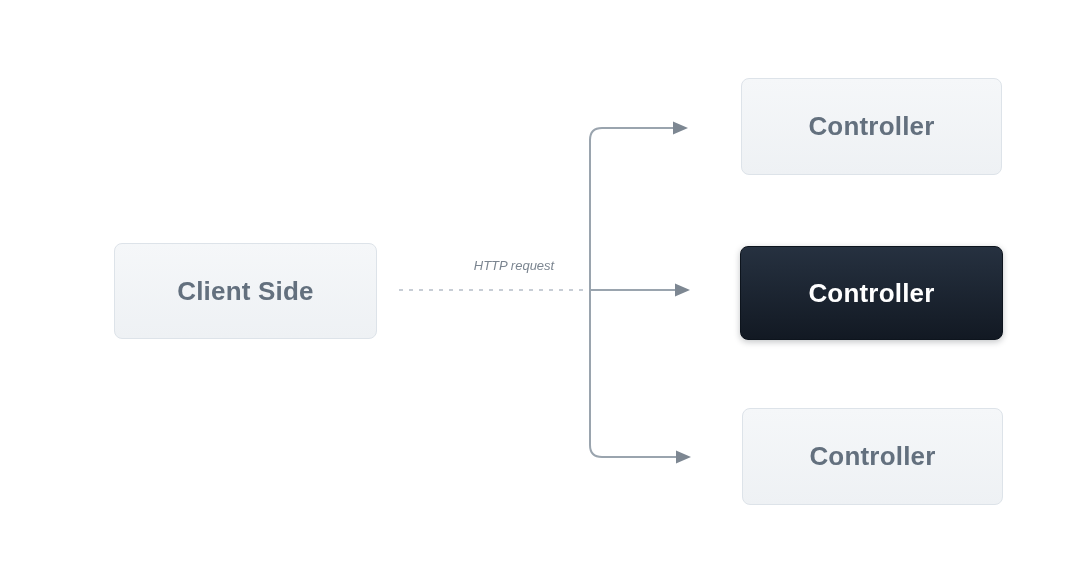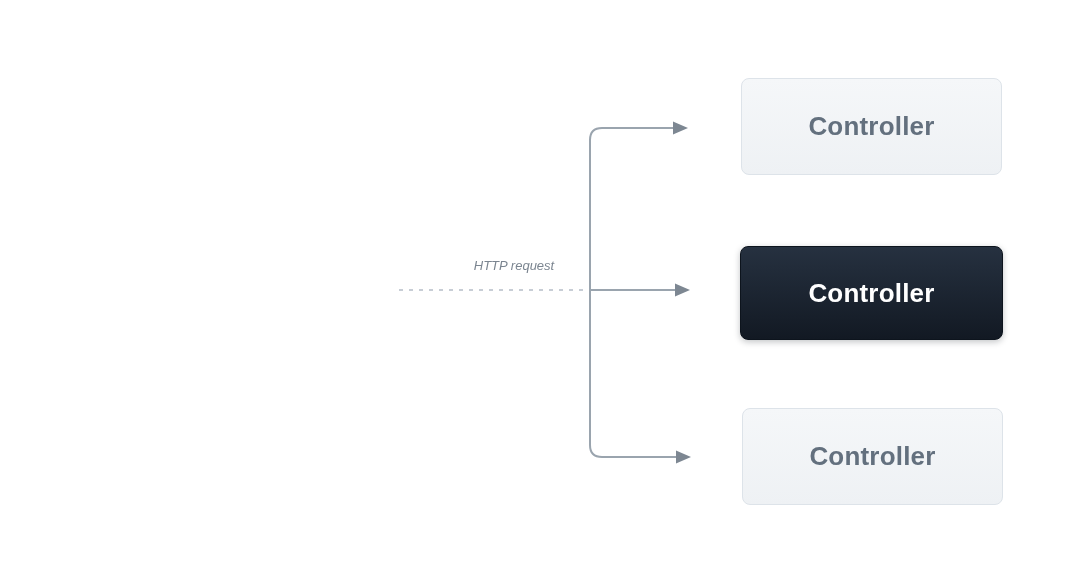--- a/index.html
+++ b/index.html
@@ -79,20 +79,23 @@
 
     <path d="M 674 128 H 602 Q 590 128 590 140 V 445 Q 590 457 602 457 H 676" stroke="var(--connector)" stroke-width="2" fill="none"></path>
 
     <path d="M 590 290 H 676" stroke="var(--connector)" stroke-width="2" fill="none"></path>
 
     <polygon points="688,128 673,121.5 673,134.5" fill="var(--arrowhead)"></polygon>
     <polygon points="690,290 675,283.5 675,296.5" fill="var(--arrowhead)"></polygon>
     <polygon points="691,457 676,450.5 676,463.5" fill="var(--arrowhead)"></polygon>
   </svg>
 
+  <div class="node light client-node">
+    <span>Client Side</span>
+  </div>
 
   <div class="edge-label">HTTP request</div>
 
   <div class="node light controller-top">
     <span>Controller</span>
   </div>
 
   <div class="node dark controller-middle">
     <span>Controller</span>
   </div>

